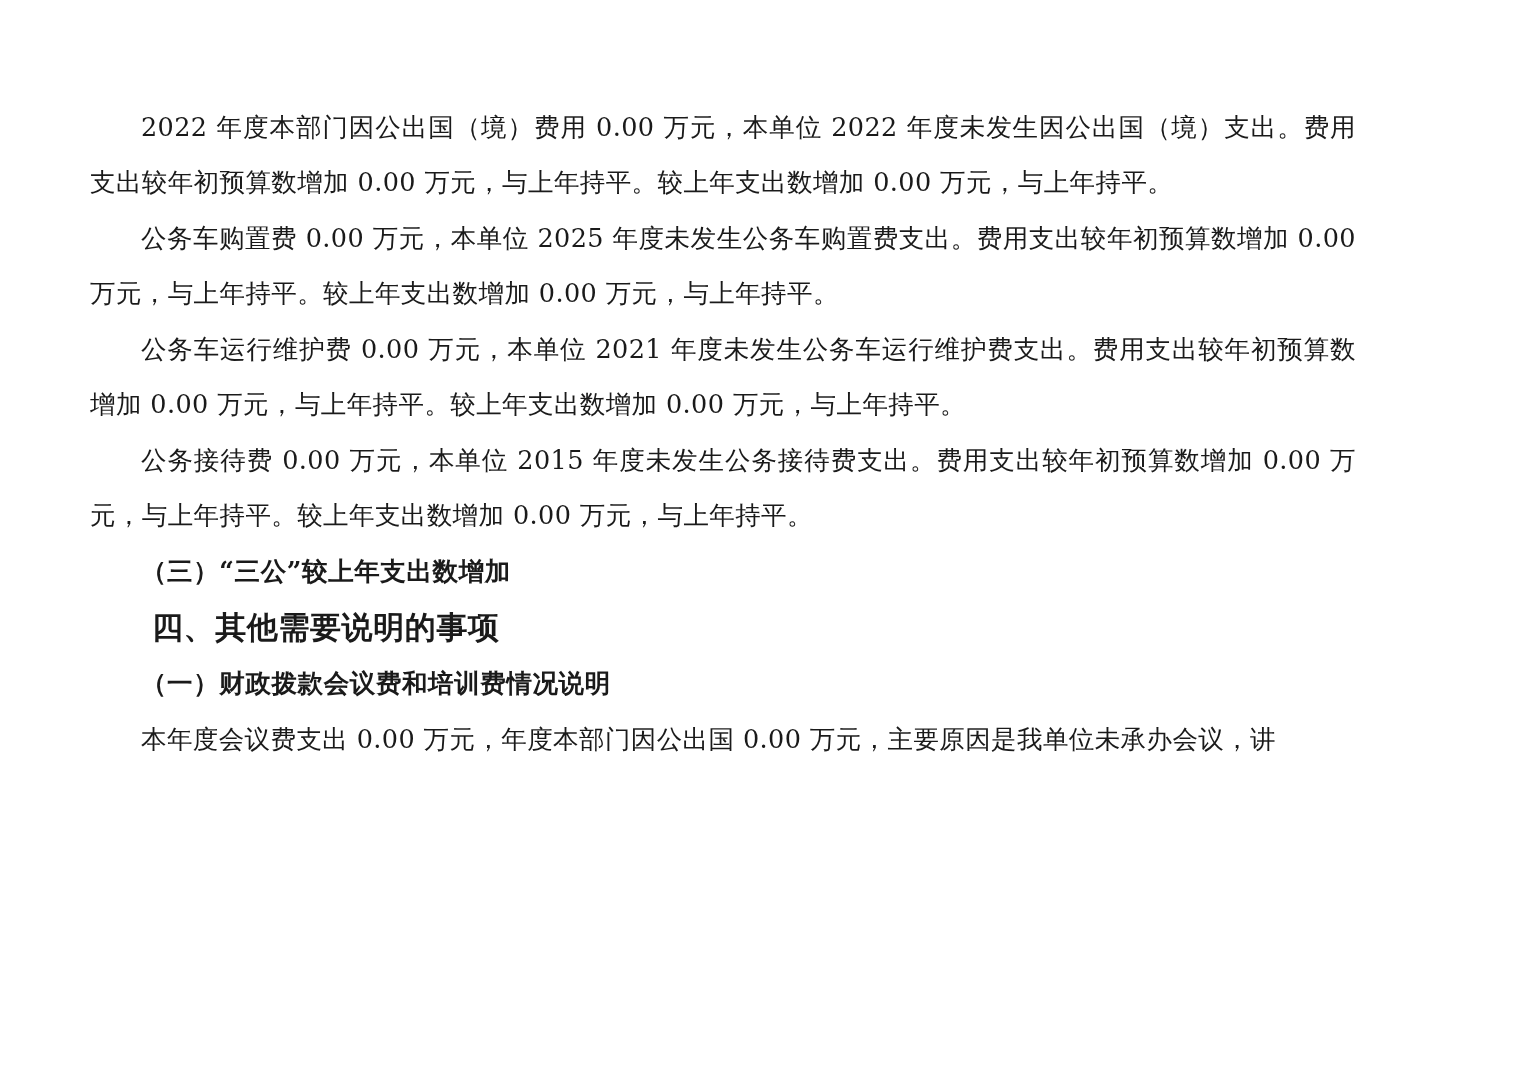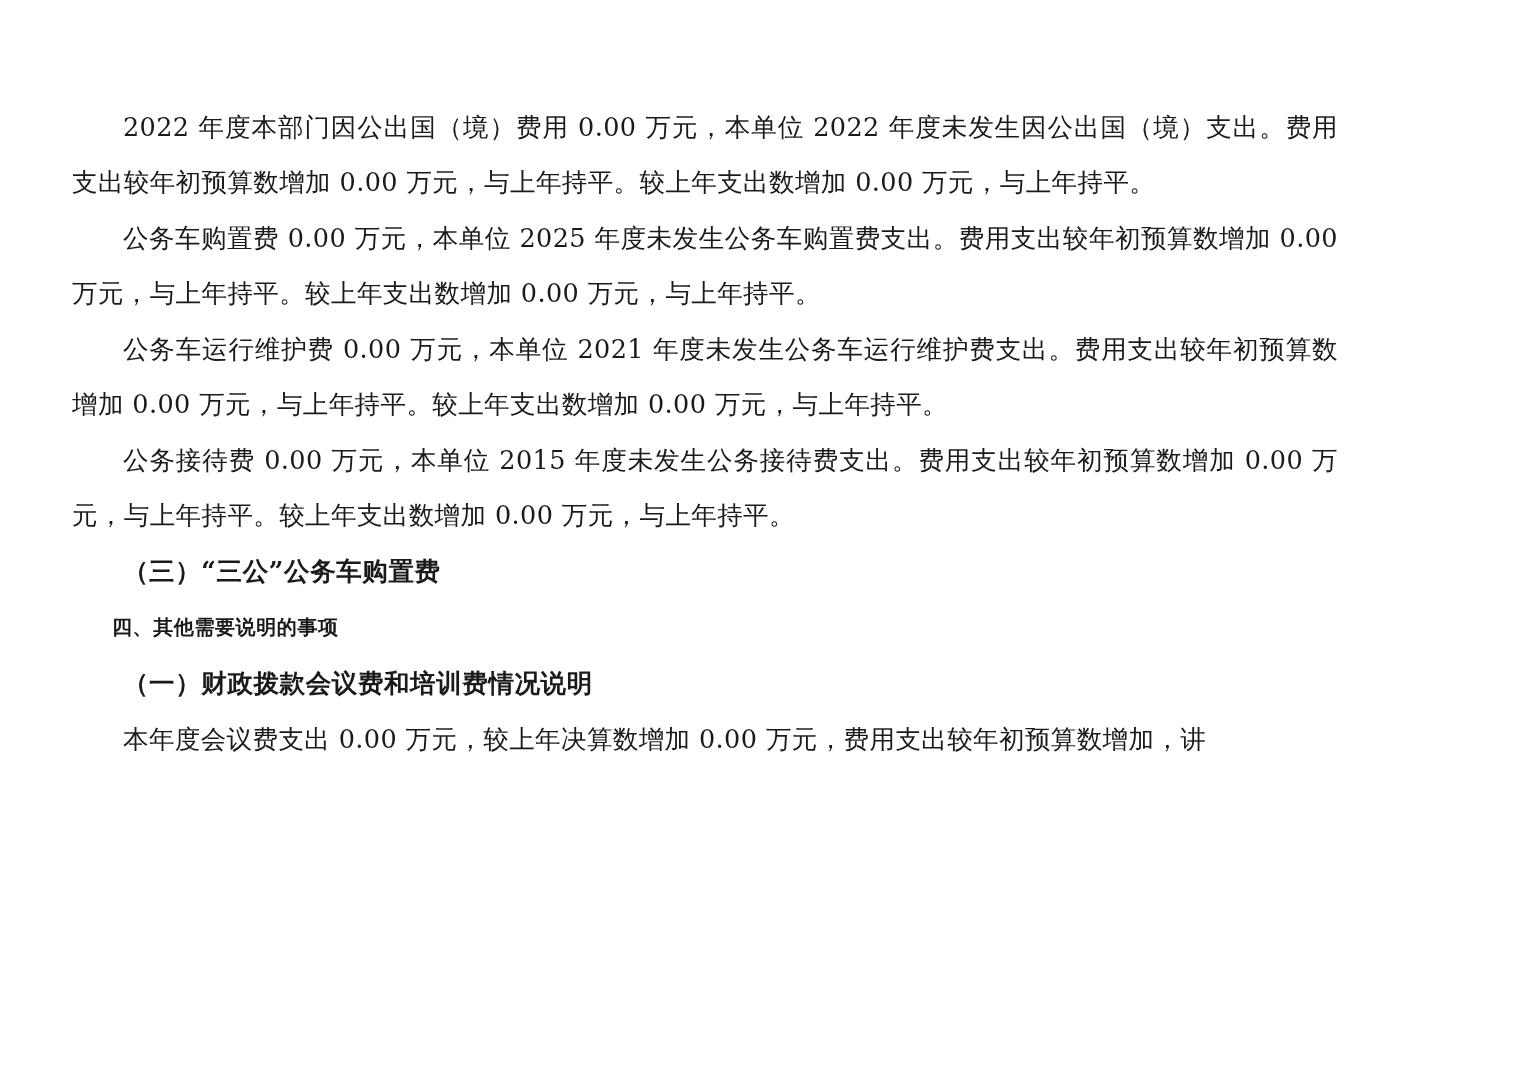--- a/index.html
+++ b/index.html
@@ -12,21 +12,21 @@
     height: 1074px;
     font-family: "DejaVu Serif", "Liberation Serif", serif;
     color: #1a1a1a;
     overflow: hidden;
   }
   .page {
     position: relative;
     width: 1520px;
     height: 1074px;
     box-sizing: border-box;
-    padding: 100px 130px 0 72px;
+    padding: 100px 130px 0 90px;
   }
   .doc-body {
     width: 1266px;
   }
   p.para {
     margin: 0 0 1px 0;
     font-size: 25.5px;
     line-height: 55px;
     text-align: justify;
     text-justify: inter-ideograph;
@@ -38,44 +38,44 @@
     margin: 0 0 1px 0;
     font-size: 25.5px;
     line-height: 55px;
     font-weight: 700;
     text-indent: 2em;
     letter-spacing: 0.6px;
     font-family: "DejaVu Serif", "Liberation Serif", serif;
   }
   h2.heading-main {
     margin: 0 0 1px 0;
-    font-size: 20px;
+    font-size: 31px;
     line-height: 55px;
     font-weight: 700;
     text-indent: 2em;
     letter-spacing: 0.6px;
   }
 </style>
 </head>
 <body>
 
 <div class="page">
   <div class="doc-body">
 
     <p class="para">2022 年度本部门因公出国（境）费用 0.00 万元，本单位 2022 年度未发生因公出国（境）支出。费用支出较年初预算数增加 0.00 万元，与上年持平。较上年支出数增加 0.00 万元，与上年持平。</p>
 
     <p class="para">公务车购置费 0.00 万元，本单位 2025 年度未发生公务车购置费支出。费用支出较年初预算数增加 0.00 万元，与上年持平。较上年支出数增加 0.00 万元，与上年持平。</p>
 
     <p class="para">公务车运行维护费 0.00 万元，本单位 2021 年度未发生公务车运行维护费支出。费用支出较年初预算数增加 0.00 万元，与上年持平。较上年支出数增加 0.00 万元，与上年持平。</p>
 
     <p class="para">公务接待费 0.00 万元，本单位 2015 年度未发生公务接待费支出。费用支出较年初预算数增加 0.00 万元，与上年持平。较上年支出数增加 0.00 万元，与上年持平。</p>
 
-    <h3 class="heading">（三）“三公”公务车购置费</h3>
+    <h3 class="heading">（三）“三公”较上年支出数增加</h3>
 
 
     <h2 class="heading-main">四、其他需要说明的事项</h2>
 
     <h3 class="heading">（一）财政拨款会议费和培训费情况说明</h3>
 
-    <p class="para">本年度会议费支出 0.00 万元，较上年决算数增加 0.00 万元，费用支出较年初预算数增加，讲</p>
+    <p class="para">本年度会议费支出 0.00 万元，年度本部门因公出国 0.00 万元，主要原因是我单位未承办会议，讲</p>
 
   </div>
 </div>
 
 </body></html>

